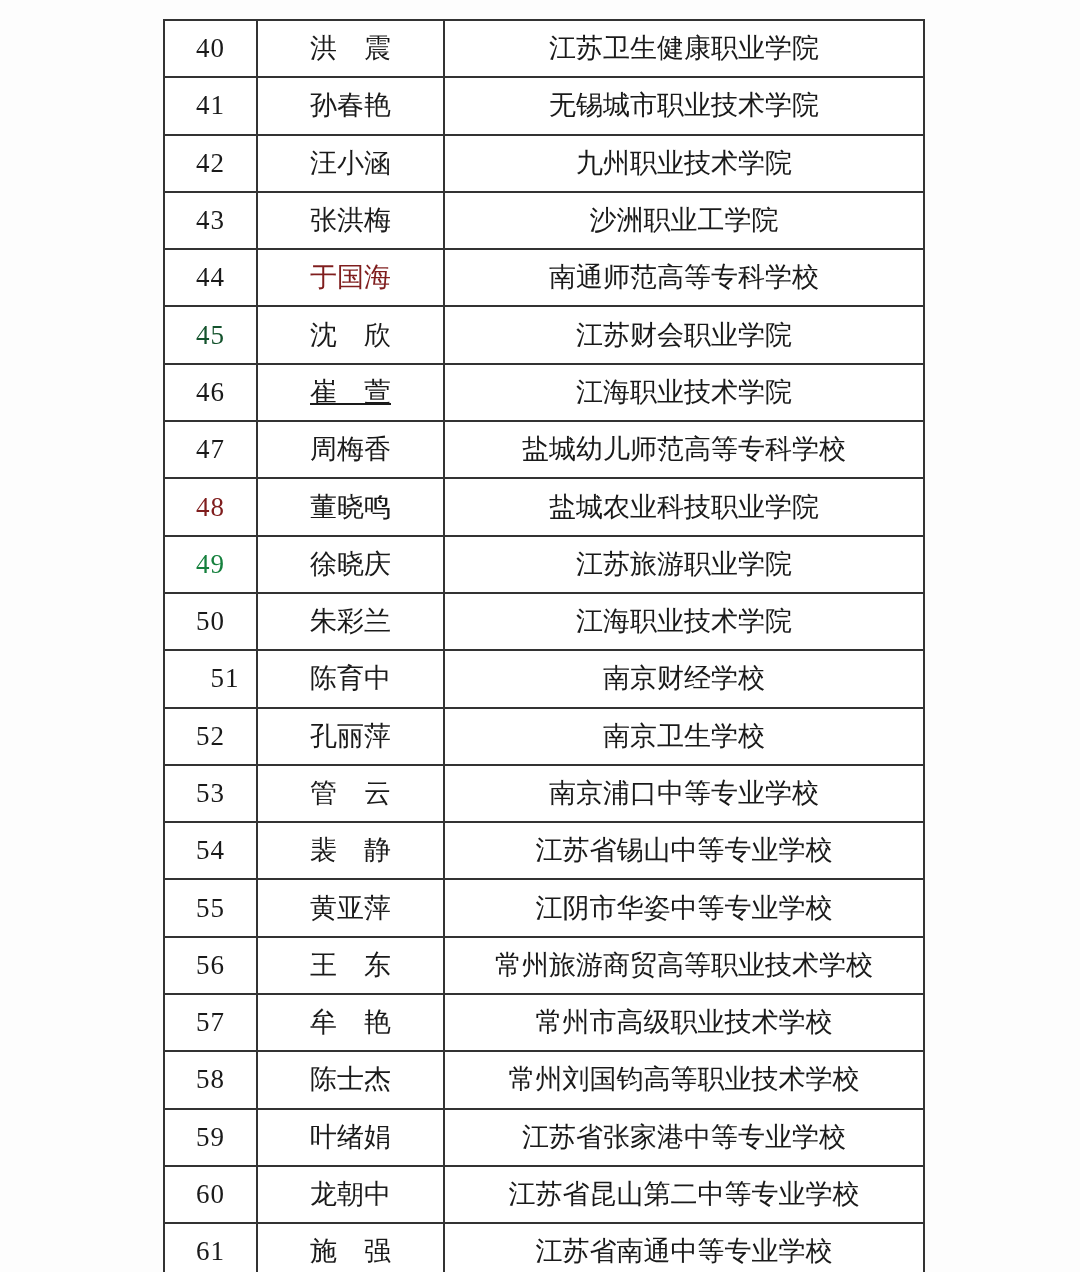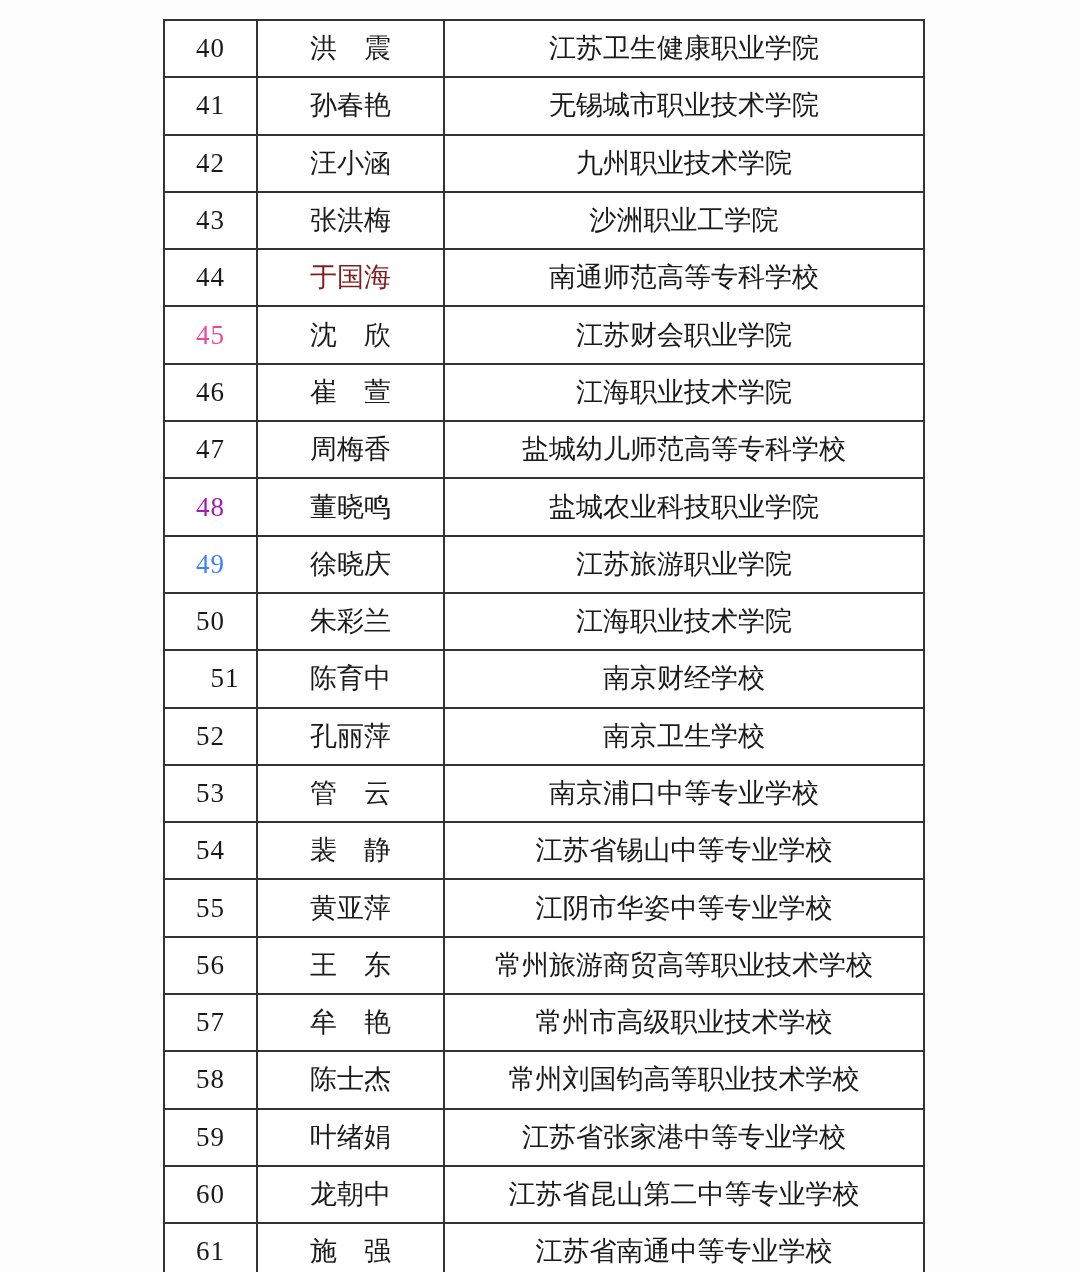--- a/index.html
+++ b/index.html
@@ -77,41 +77,41 @@
     <td class="cell-no" style="border-color: rgb(51, 51, 51); color: rgb(26, 26, 26);">43</td>
     <td class="cell-name" style="border-color: rgb(51, 51, 51); color: rgb(26, 26, 26);">张洪梅</td>
     <td class="cell-school" style="border-color: rgb(51, 51, 51); color: rgb(26, 26, 26);">沙洲职业工学院</td>
   </tr>
         <tr>
     <td class="cell-no" style="border-color: rgb(51, 51, 51); color: rgb(26, 26, 26);">44</td>
     <td class="cell-name" style="border-color: rgb(51, 51, 51); color: #7f1d1d;">于国海</td>
     <td class="cell-school" style="border-color: rgb(51, 51, 51); color: rgb(26, 26, 26);">南通师范高等专科学校</td>
   </tr>
         <tr>
-    <td class="cell-no" style="border-color: rgb(51, 51, 51); color: #ec4899;">45</td>
+    <td class="cell-no" style="border-color: rgb(51, 51, 51); color: #14532d;">45</td>
     <td class="cell-name" style="border-color: rgb(51, 51, 51); color: rgb(26, 26, 26);">沈　欣</td>
     <td class="cell-school" style="border-color: rgb(51, 51, 51); color: rgb(26, 26, 26);">江苏财会职业学院</td>
   </tr>
         <tr>
     <td class="cell-no" style="border-color: rgb(51, 51, 51); color: rgb(26, 26, 26);">46</td>
-    <td class="cell-name" style="border-color: rgb(51, 51, 51); color: rgb(26, 26, 26);">崔　萱</td>
+    <td class="cell-name" style="border-color: rgb(51, 51, 51); color: rgb(26, 26, 26); text-decoration: underline;">崔　萱</td>
     <td class="cell-school" style="border-color: rgb(51, 51, 51); color: rgb(26, 26, 26);">江海职业技术学院</td>
   </tr>
         <tr>
     <td class="cell-no" style="border-color: rgb(51, 51, 51); color: rgb(26, 26, 26);">47</td>
     <td class="cell-name" style="border-color: rgb(51, 51, 51); color: rgb(26, 26, 26);">周梅香</td>
     <td class="cell-school" style="border-color: rgb(51, 51, 51); color: rgb(26, 26, 26);">盐城幼儿师范高等专科学校</td>
   </tr>
         <tr>
-    <td class="cell-no" style="border-color: rgb(51, 51, 51); color: #a21caf;">48</td>
+    <td class="cell-no" style="border-color: rgb(51, 51, 51); color: #7f1d1d;">48</td>
     <td class="cell-name" style="border-color: rgb(51, 51, 51); color: rgb(26, 26, 26);">董晓鸣</td>
     <td class="cell-school" style="border-color: rgb(51, 51, 51); color: rgb(26, 26, 26);">盐城农业科技职业学院</td>
   </tr>
         <tr>
-    <td class="cell-no" style="border-color: rgb(51, 51, 51); color: #3b82f6;">49</td>
+    <td class="cell-no" style="border-color: rgb(51, 51, 51); color: #15803d;">49</td>
     <td class="cell-name" style="border-color: rgb(51, 51, 51); color: rgb(26, 26, 26);">徐晓庆</td>
     <td class="cell-school" style="border-color: rgb(51, 51, 51); color: rgb(26, 26, 26);">江苏旅游职业学院</td>
   </tr>
         <tr>
     <td class="cell-no" style="border-color: rgb(51, 51, 51); color: rgb(26, 26, 26);">50</td>
     <td class="cell-name" style="border-color: rgb(51, 51, 51); color: rgb(26, 26, 26);">朱彩兰</td>
     <td class="cell-school" style="border-color: rgb(51, 51, 51); color: rgb(26, 26, 26);">江海职业技术学院</td>
   </tr>
         <tr>
     <td class="cell-no" style="border-color: rgb(51, 51, 51); color: rgb(26, 26, 26); padding-left: 29px;">51</td>

